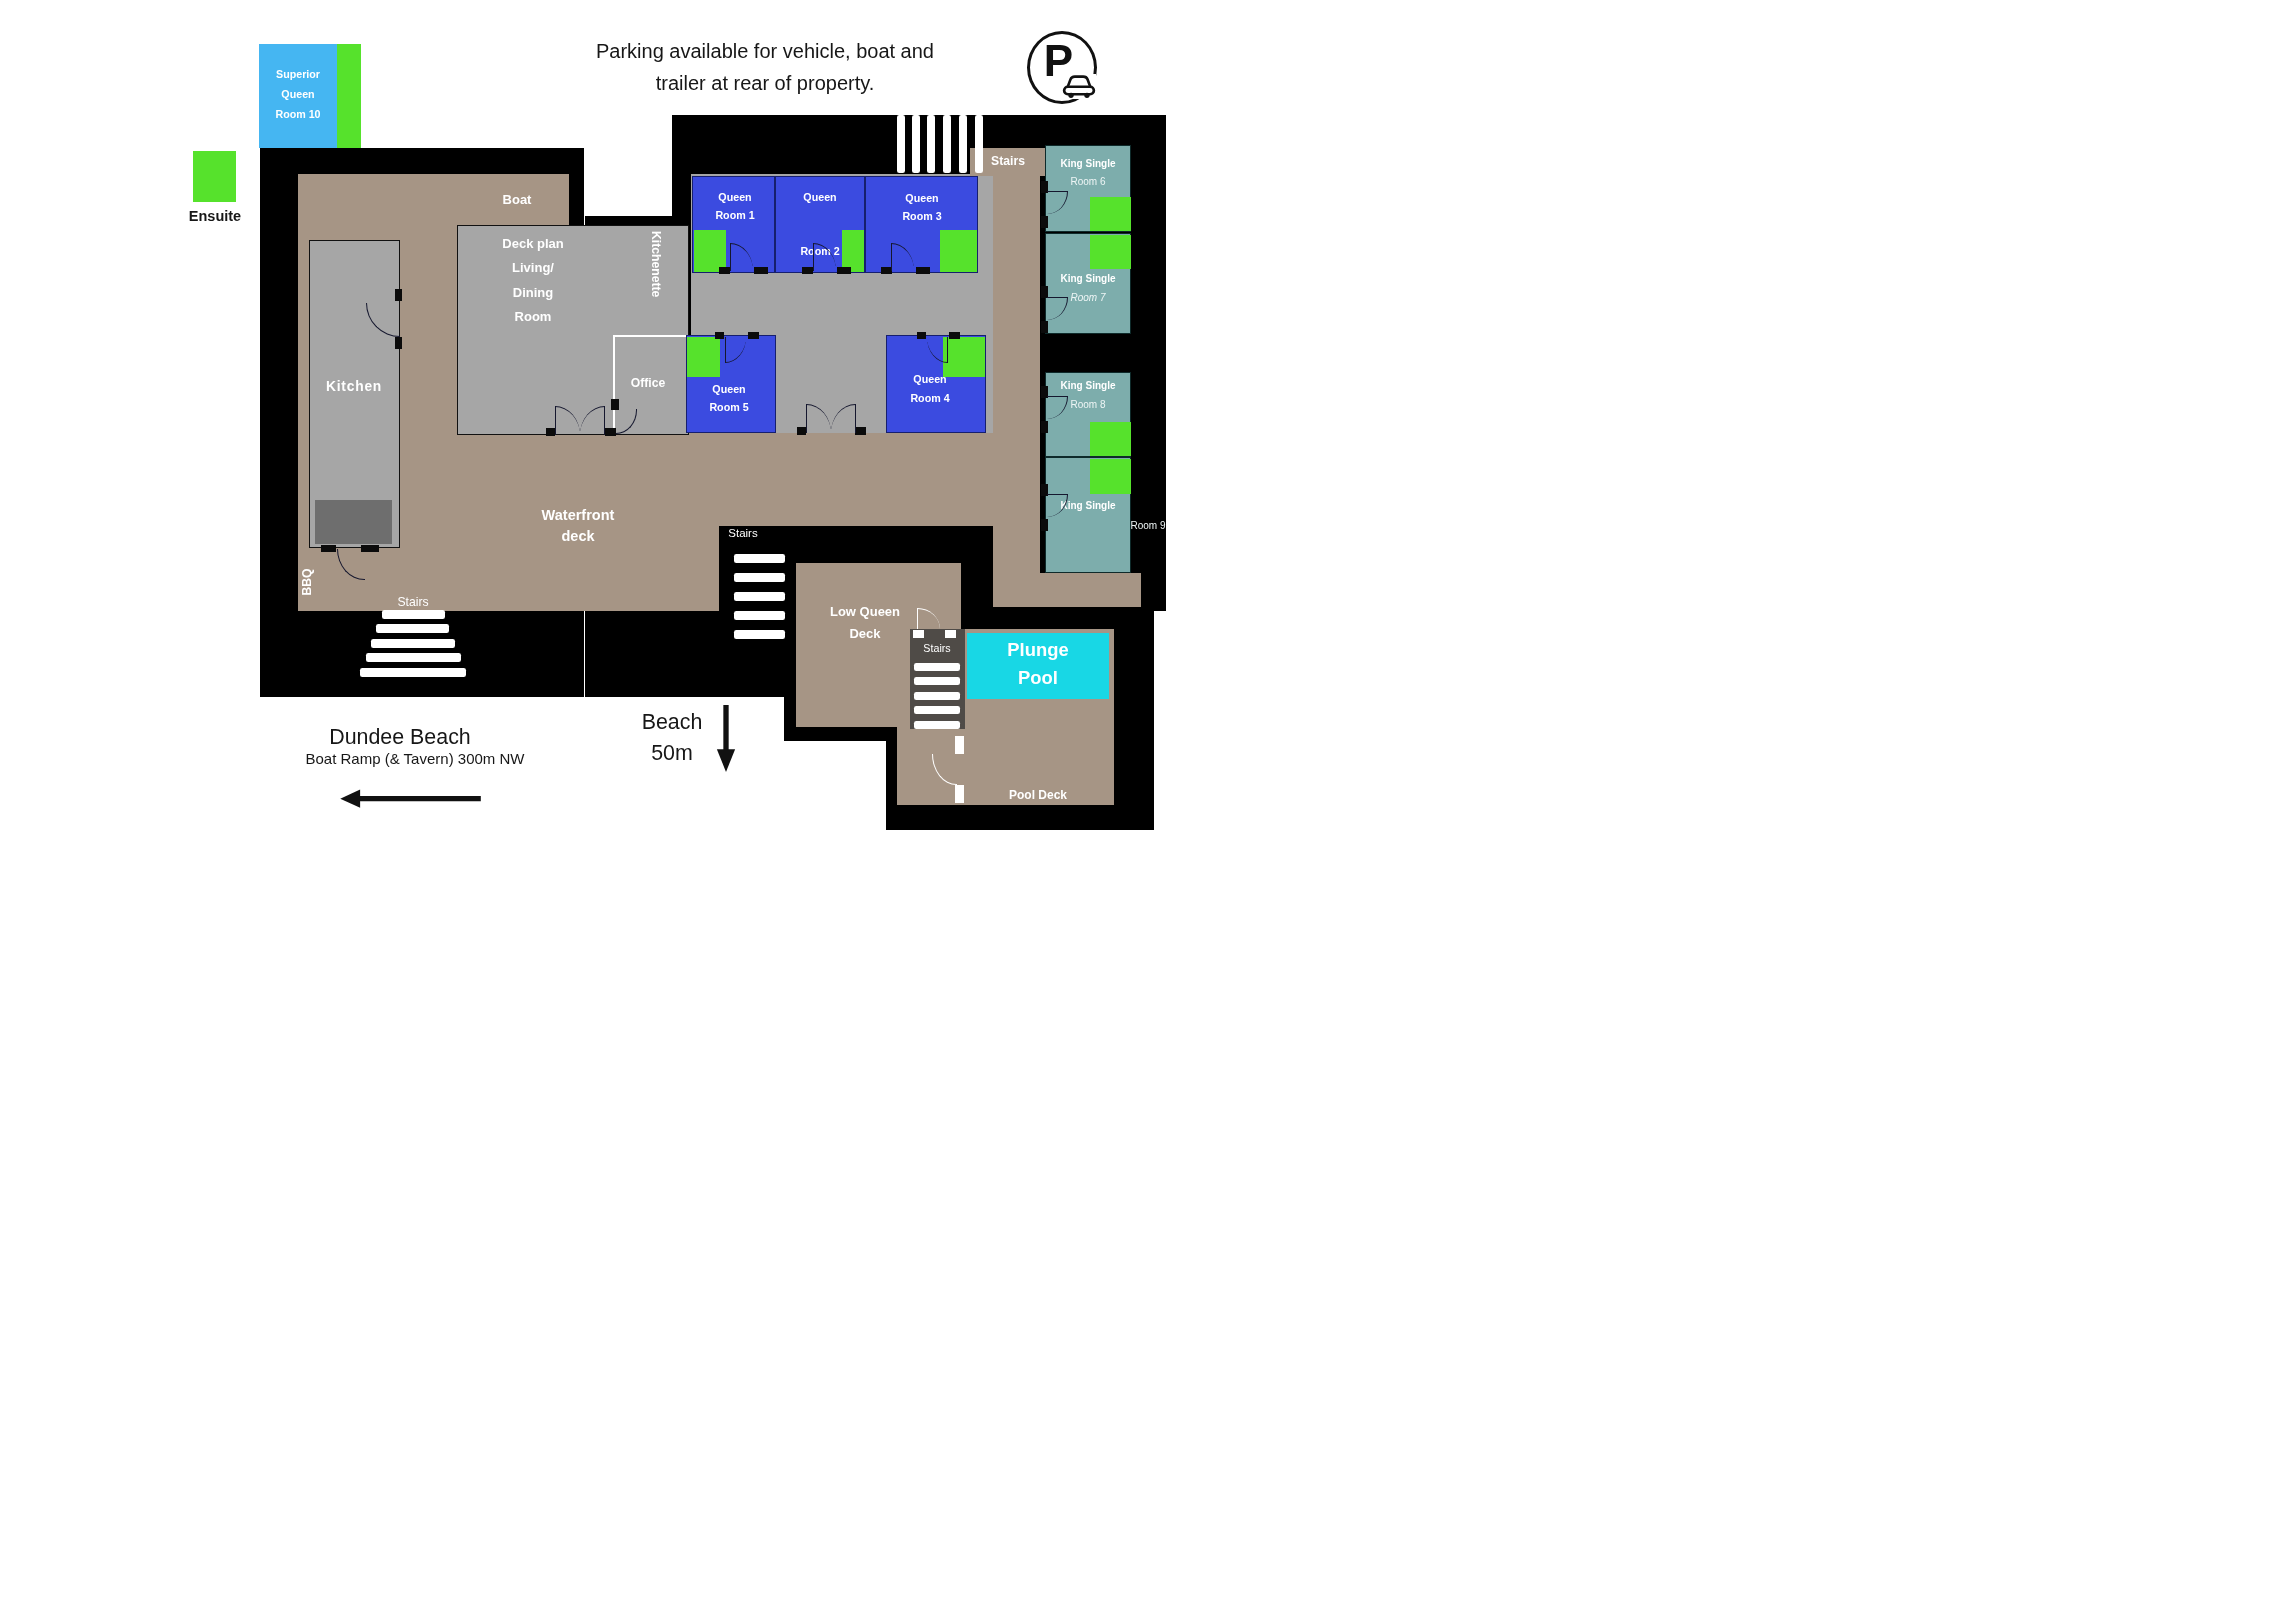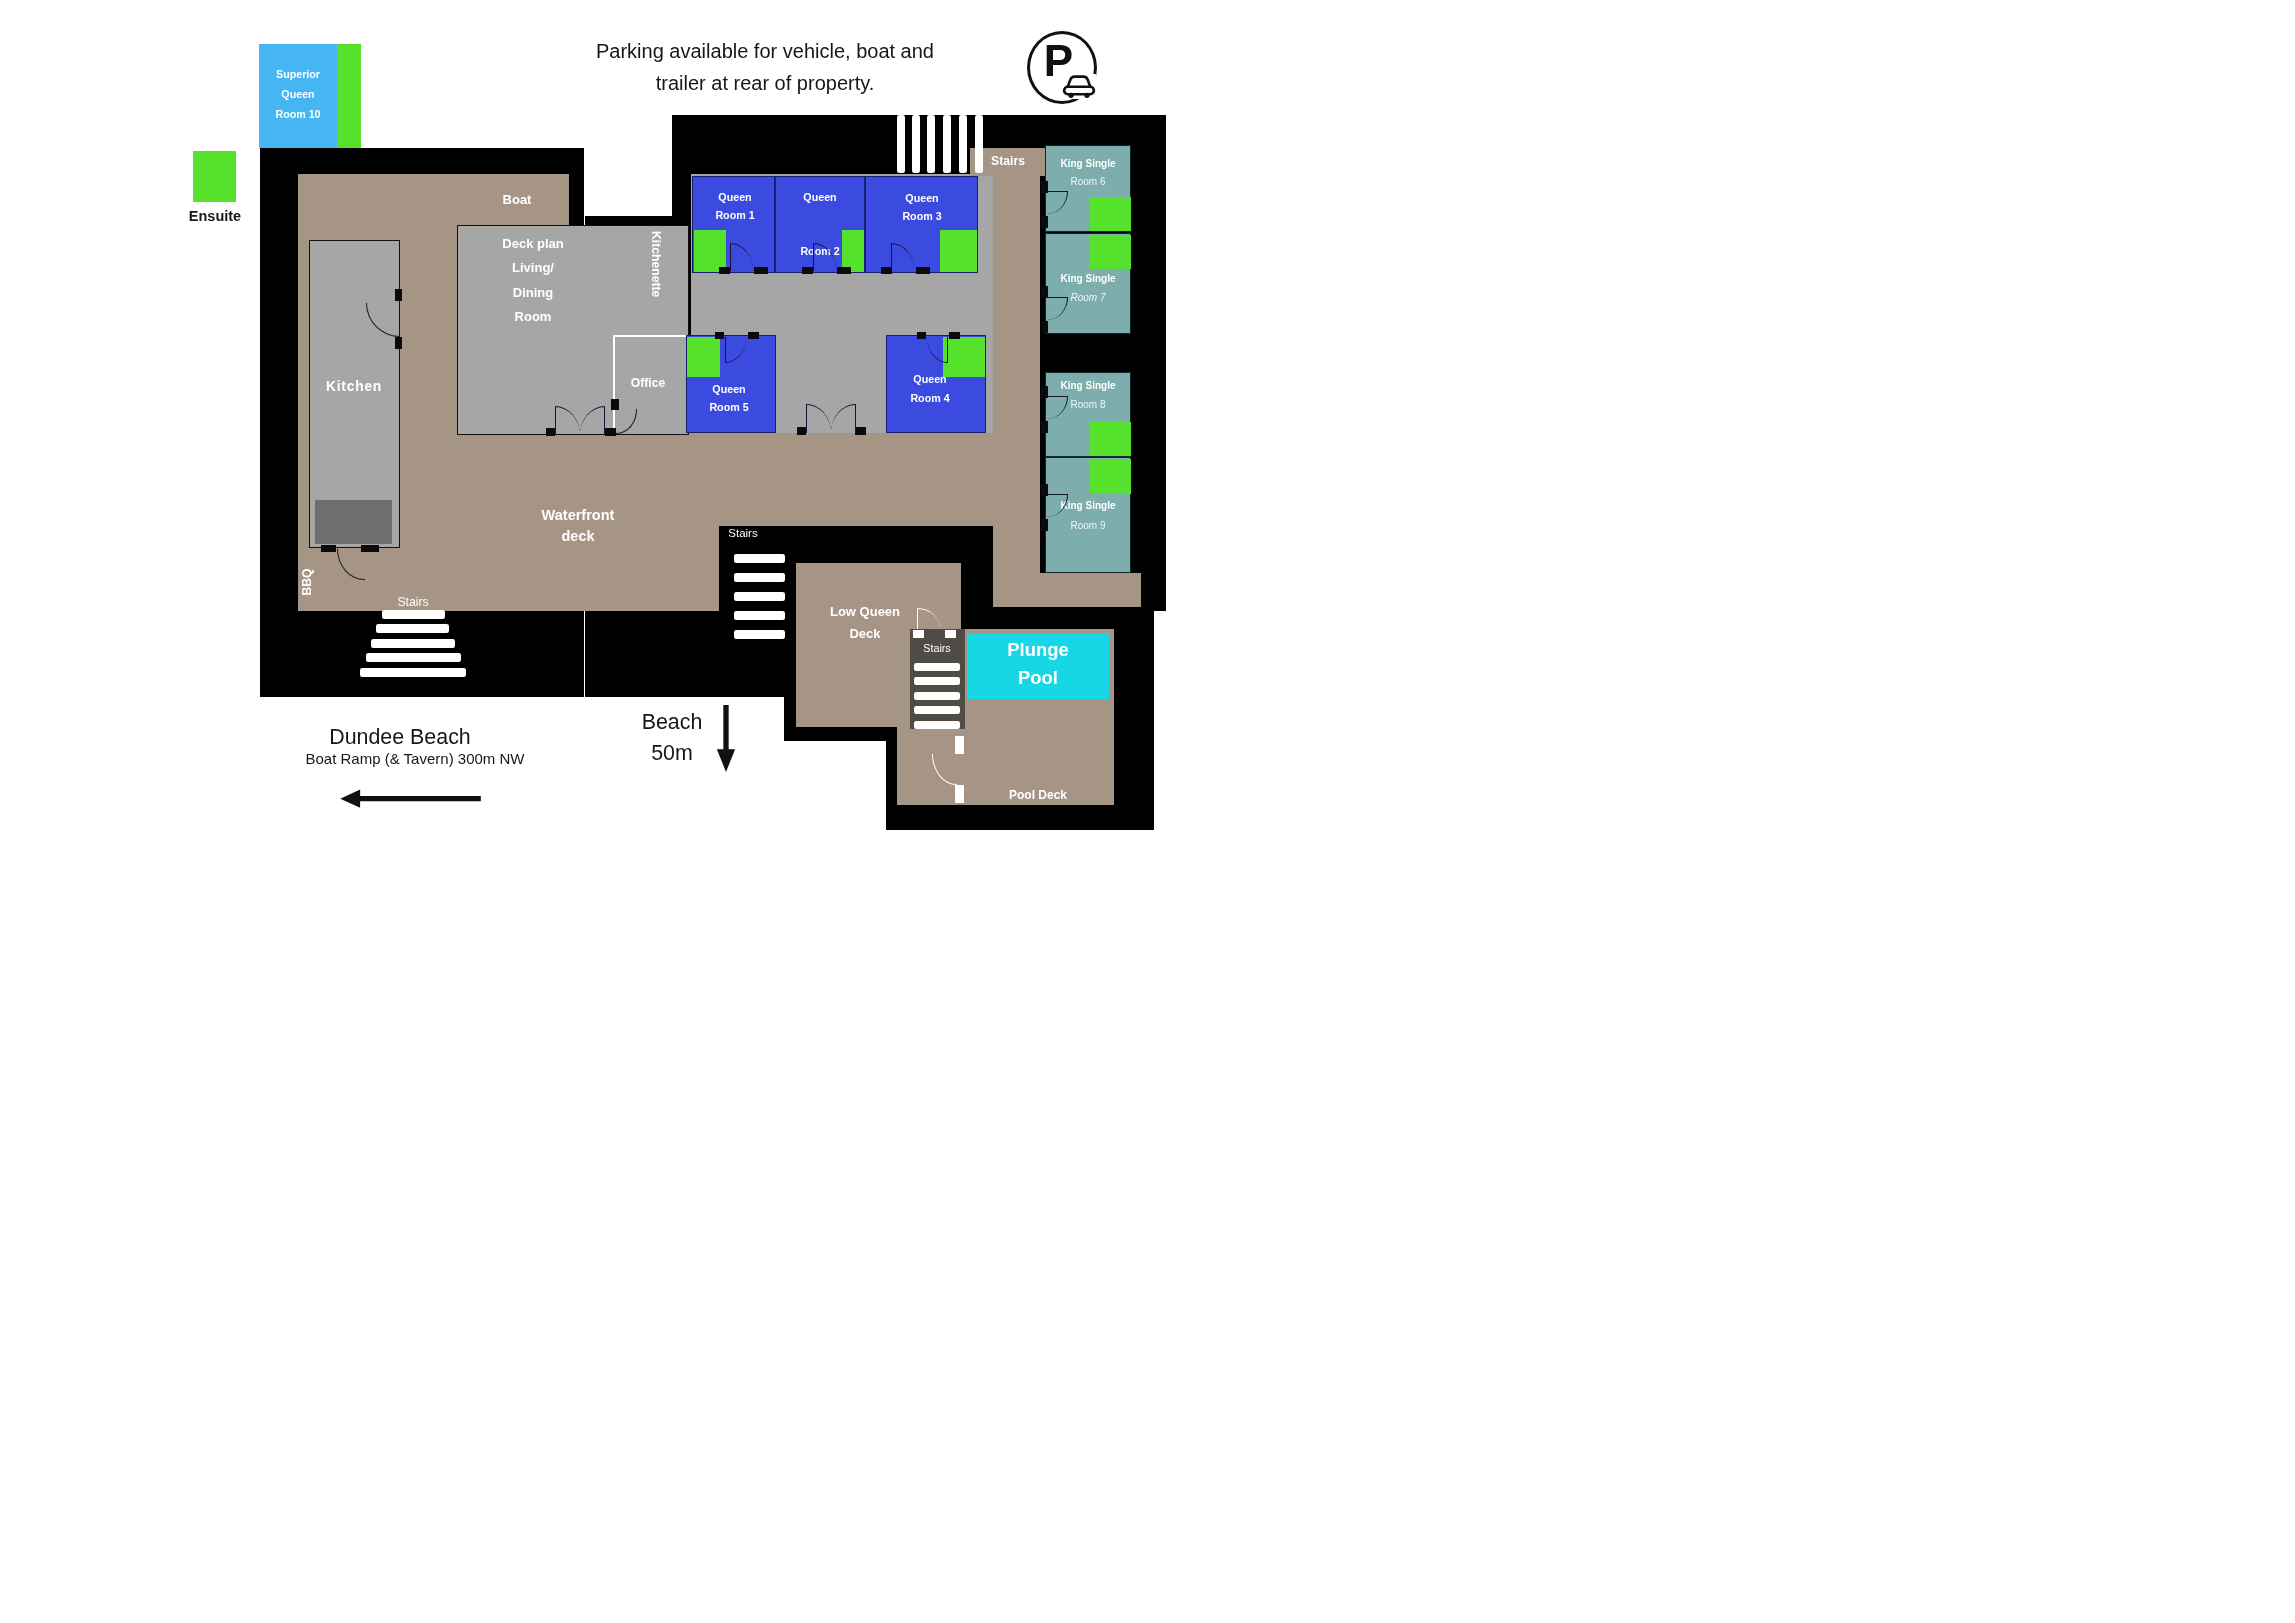--- a/index.html
+++ b/index.html
@@ -111,21 +111,21 @@
   <div class="abs green" style="left:1090px;top:235px;width:41px;height:34px;"></div>
   <div class="abs green" style="left:1090px;top:422px;width:41px;height:34px;"></div>
   <div class="abs green" style="left:1090px;top:459px;width:41px;height:35px;"></div>
   <div class="lbl wt kingtxt" style="left:1088px;top:158px;">King Single</div>
   <div class="lbl wtn kingtxt" style="left:1088px;top:176px;">Room 6</div>
   <div class="lbl wt kingtxt" style="left:1088px;top:273px;">King Single</div>
   <div class="lbl wtn kingtxt" style="left:1088px;top:292px;font-style:italic;">Room 7</div>
   <div class="lbl wt kingtxt" style="left:1088px;top:380px;">King Single</div>
   <div class="lbl wtn kingtxt" style="left:1088px;top:399px;">Room 8</div>
   <div class="lbl wt kingtxt" style="left:1088px;top:500px;">King Single</div>
-  <div class="lbl wtn kingtxt" style="left:1088px;top:520px;text-align:center;">Room 9</div>
+  <div class="lbl wtn kingtxt" style="left:1148px;top:520px;text-align:center;">Room 9</div>
 
   <div class="abs wbar" style="left:897px;top:115px;width:7.7px;height:58px;"></div>
   <div class="abs wbar" style="left:912px;top:115px;width:7.7px;height:58px;"></div>
   <div class="abs wbar" style="left:927px;top:115px;width:7.7px;height:58px;"></div>
   <div class="abs wbar" style="left:943px;top:115px;width:7.7px;height:58px;"></div>
   <div class="abs wbar" style="left:959px;top:115px;width:7.7px;height:58px;"></div>
   <div class="abs wbar" style="left:975px;top:115px;width:7.7px;height:58px;"></div>
   <div class="lbl wt" style="left:1008px;top:154px;font-size:12.2px;">Stairs</div>
 
   <div class="lbl wtn" style="left:743px;top:527px;font-size:11.5px;color:#fff;">Stairs</div>

